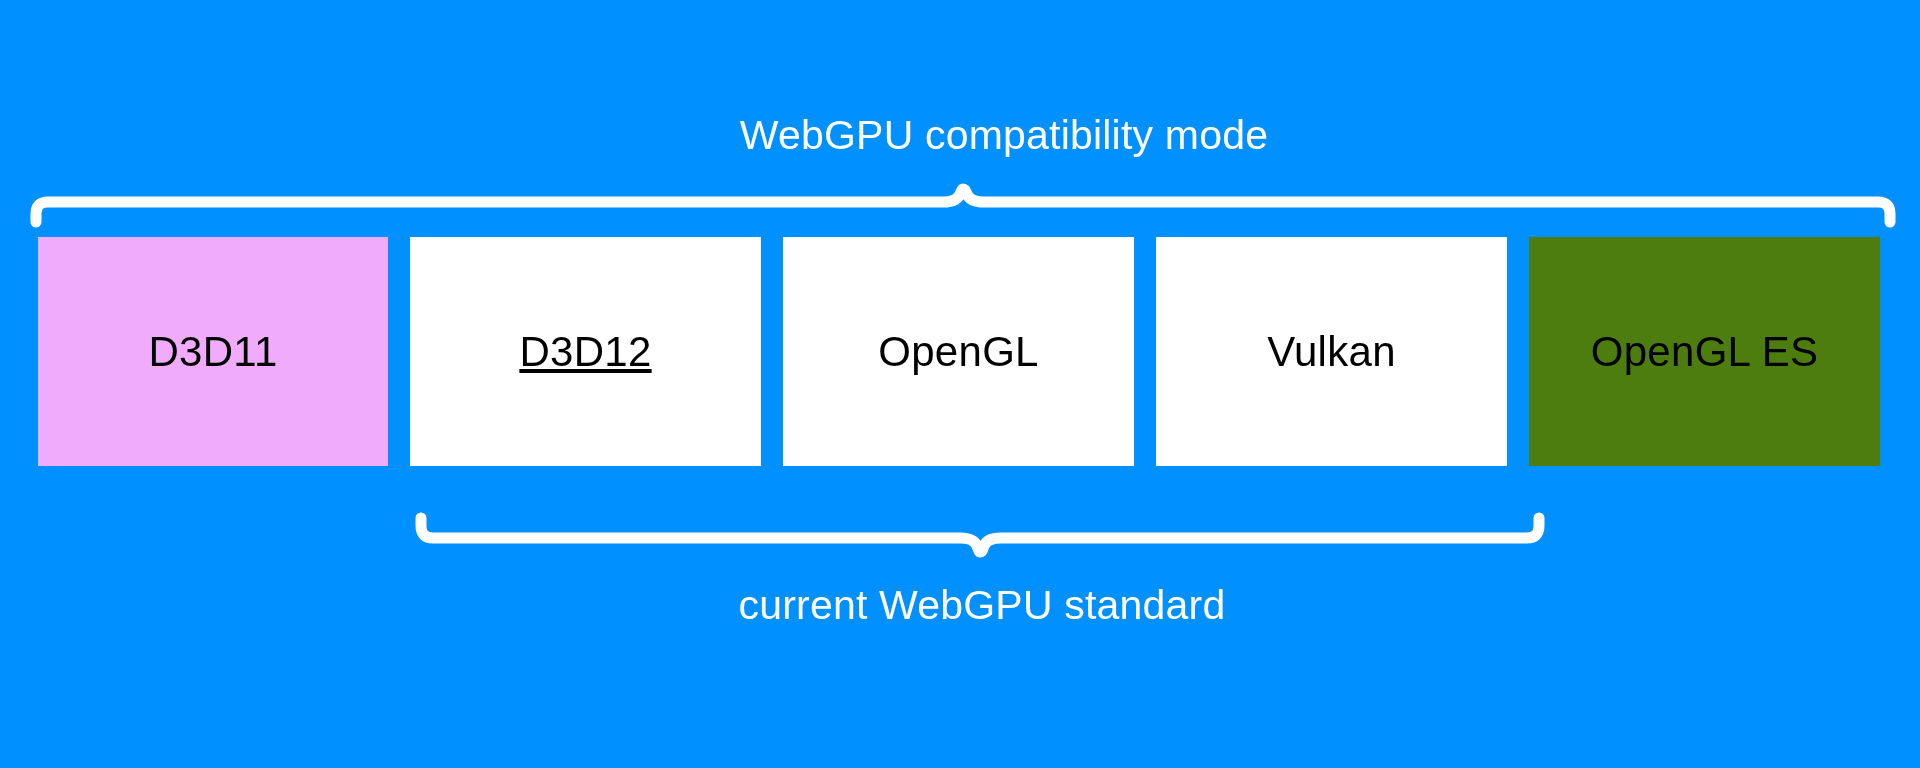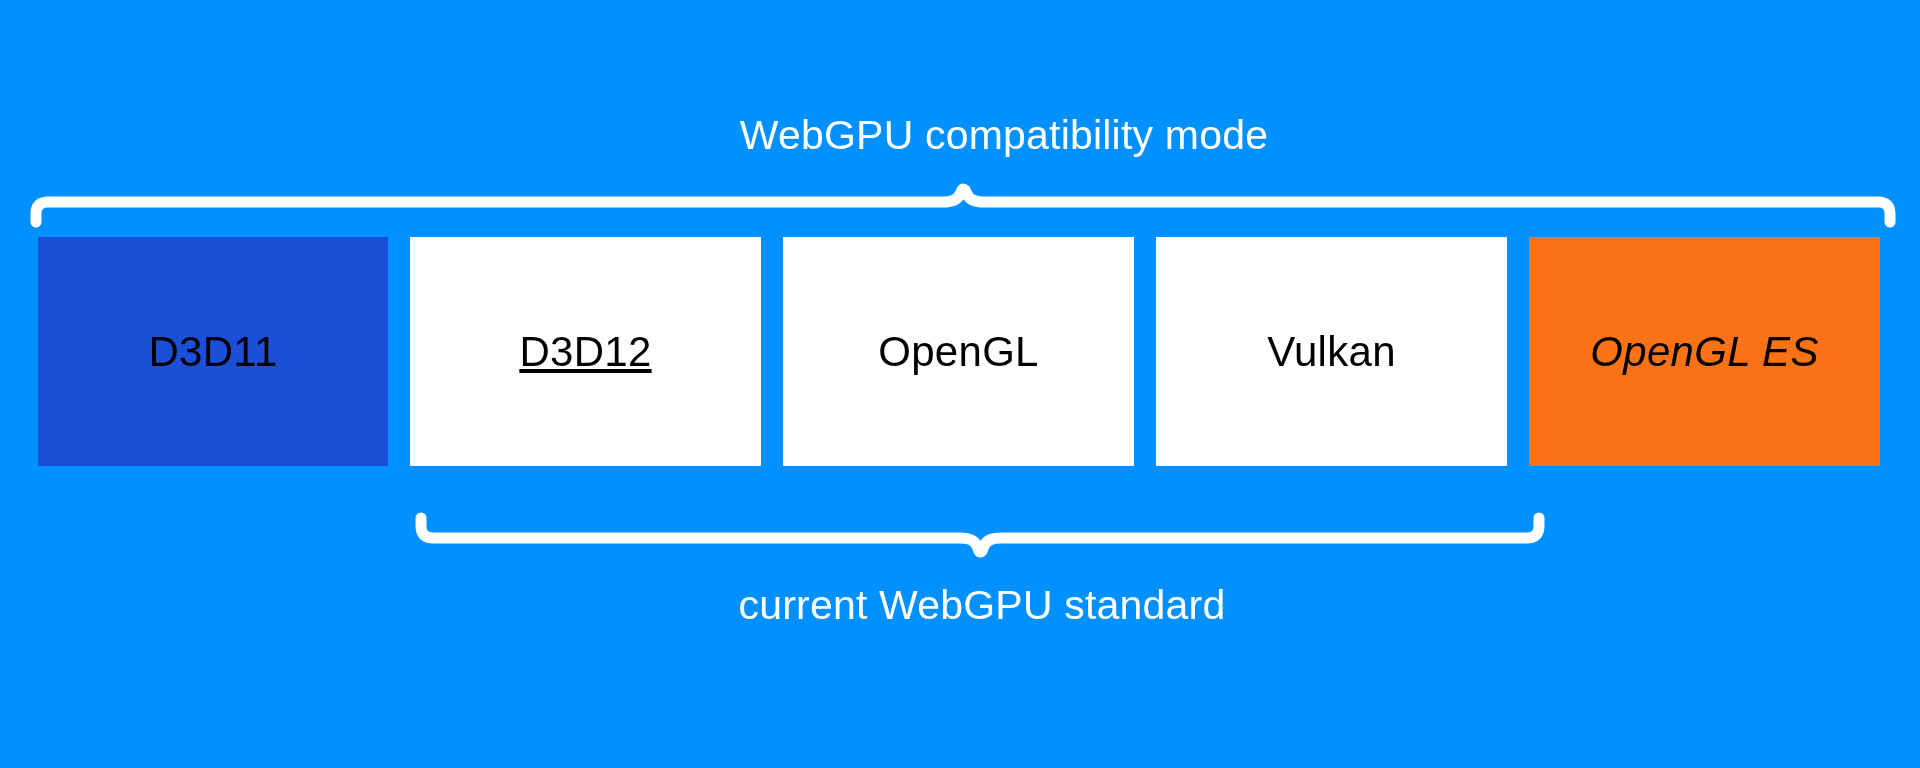--- a/index.html
+++ b/index.html
@@ -114,33 +114,33 @@
              L 932 4
              Q 933 2 935 4
              L 937 8
              Q 940 16 954 16
              L 1848 16
              Q 1860 16 1860 28
              L 1860 36" style="stroke: rgb(255, 255, 255);"></path>
   </svg>
 
   <div id="box-row">
-    <div class="platform-box w-d3d11" style="background: #1d4ed8; color: rgb(0, 0, 0);">
+    <div class="platform-box w-d3d11" style="background: #f0abfc; color: rgb(0, 0, 0);">
       <span class="box-label">D3D11</span>
     </div>
     <div class="platform-box w-d3d12" style="background: rgb(255, 255, 255); color: rgb(0, 0, 0); text-decoration: underline;">
       <span class="box-label">D3D12</span>
     </div>
     <div class="platform-box w-metal" style="background: rgb(255, 255, 255); color: rgb(0, 0, 0);">
       <span class="box-label">OpenGL</span>
     </div>
     <div class="platform-box w-vulkan" style="background: rgb(255, 255, 255); color: rgb(0, 0, 0);">
       <span class="box-label">Vulkan</span>
     </div>
-    <div class="platform-box w-opengles" style="background: #f97316; color: rgb(0, 0, 0); font-style: italic;">
+    <div class="platform-box w-opengles" style="background: #4d7c0f; color: rgb(0, 0, 0);">
       <span class="box-label">OpenGL ES</span>
     </div>
   </div>
 
   <svg class="brace-svg" id="bottom-brace" width="1130" height="48" viewBox="0 0 1130 48">
     <path class="brace-path" d="M 6 6
              L 6 14
              Q 6 26 18 26
              L 545 26
              Q 559 26 562 34

